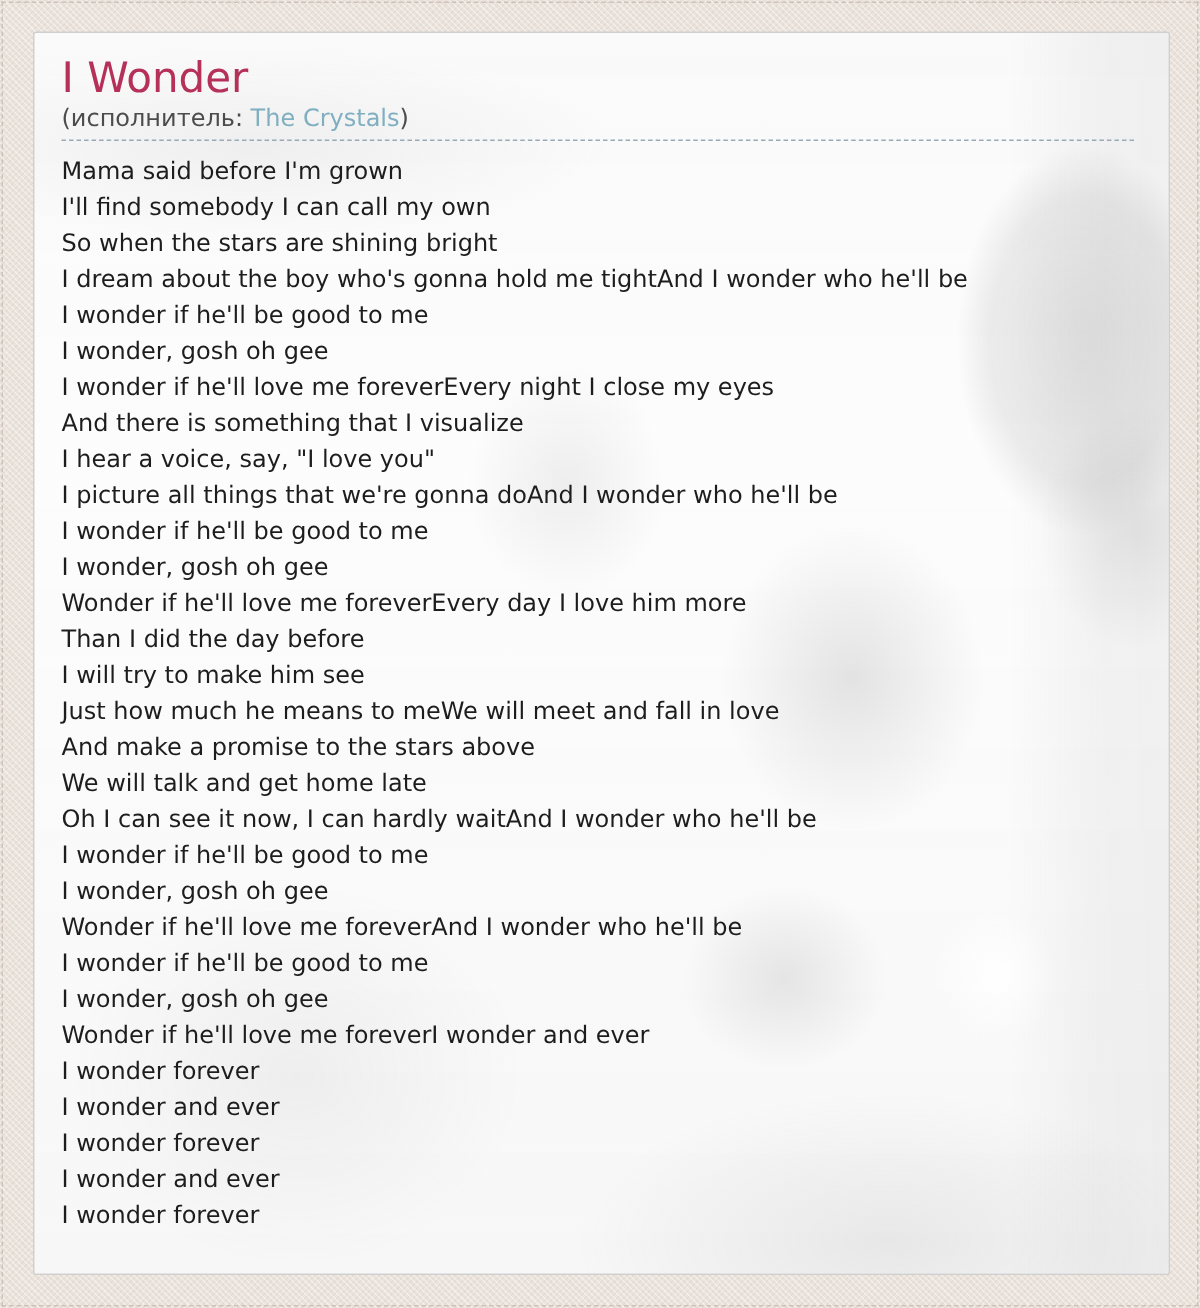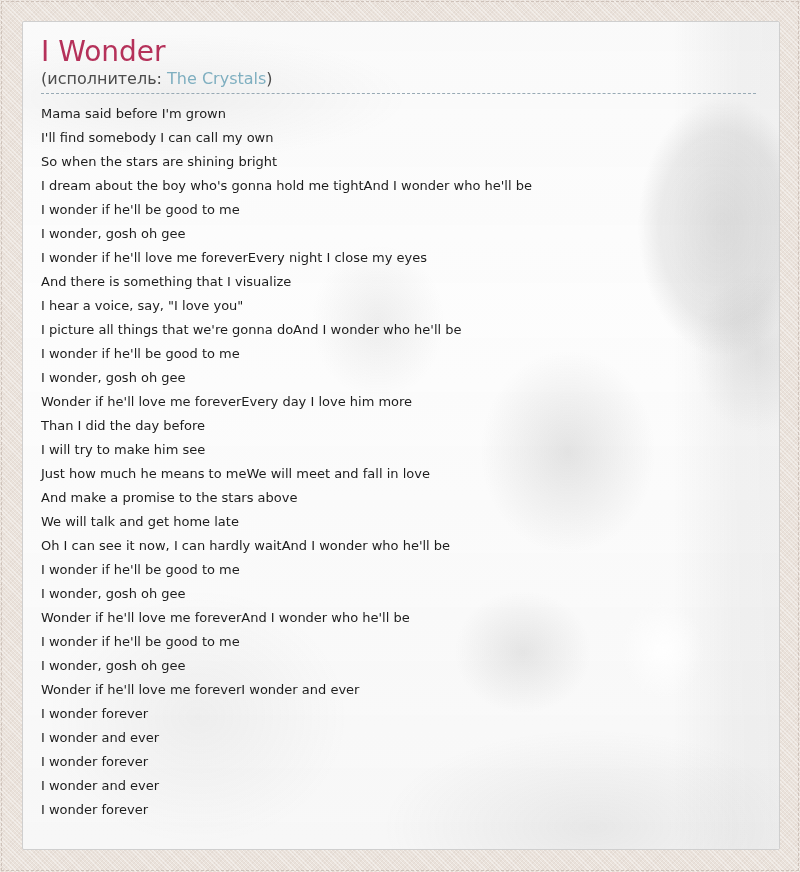--- a/index.html
+++ b/index.html
@@ -89,21 +89,21 @@
     cursor: pointer;
     text-align: right;
   }
   .separator {
     margin: 4px 23px 0 0;
     border-top: 1px dashed var(--separator-color, #98aab5);
     height: 0;
   }
   .lyrics {
     margin-top: 8px;
-    font-size: 13px;
+    font-size: 16px;
     line-height: 24px;
     color: var(--lyrics-color, #1d1d1d);
     white-space: pre;
   }
   .lyric-line { white-space: pre; }
 </style>
 </head>
 <body>
 
 <div class="page">

